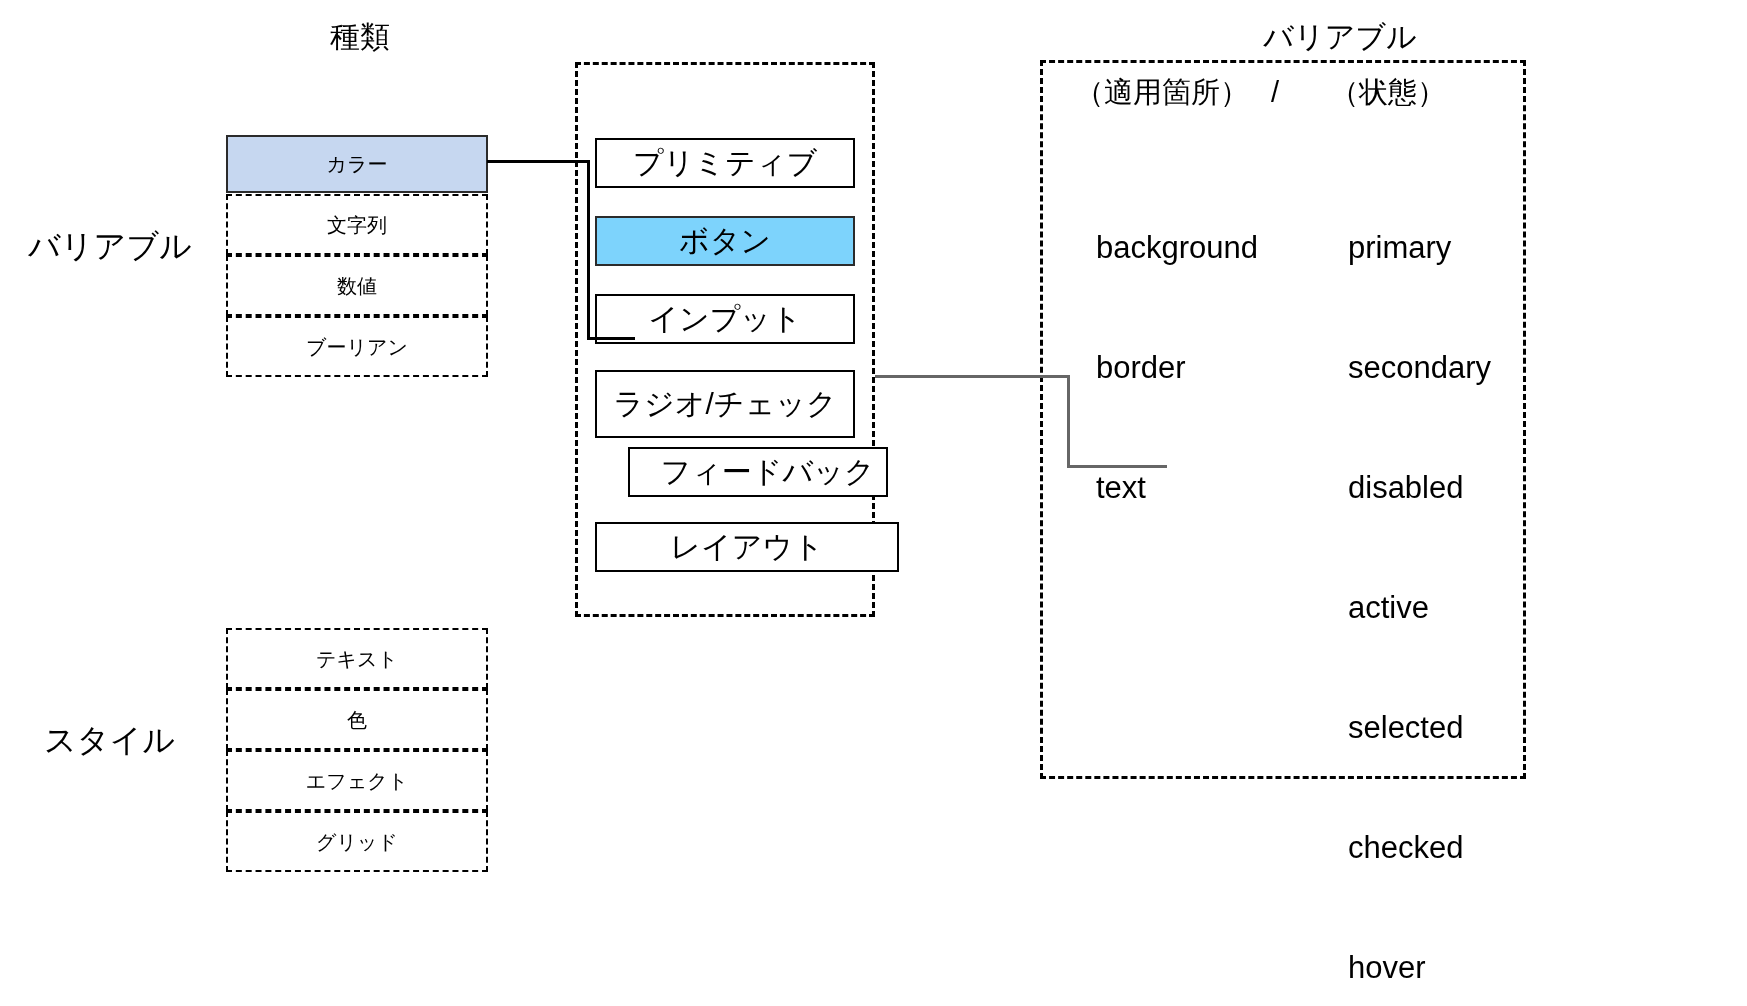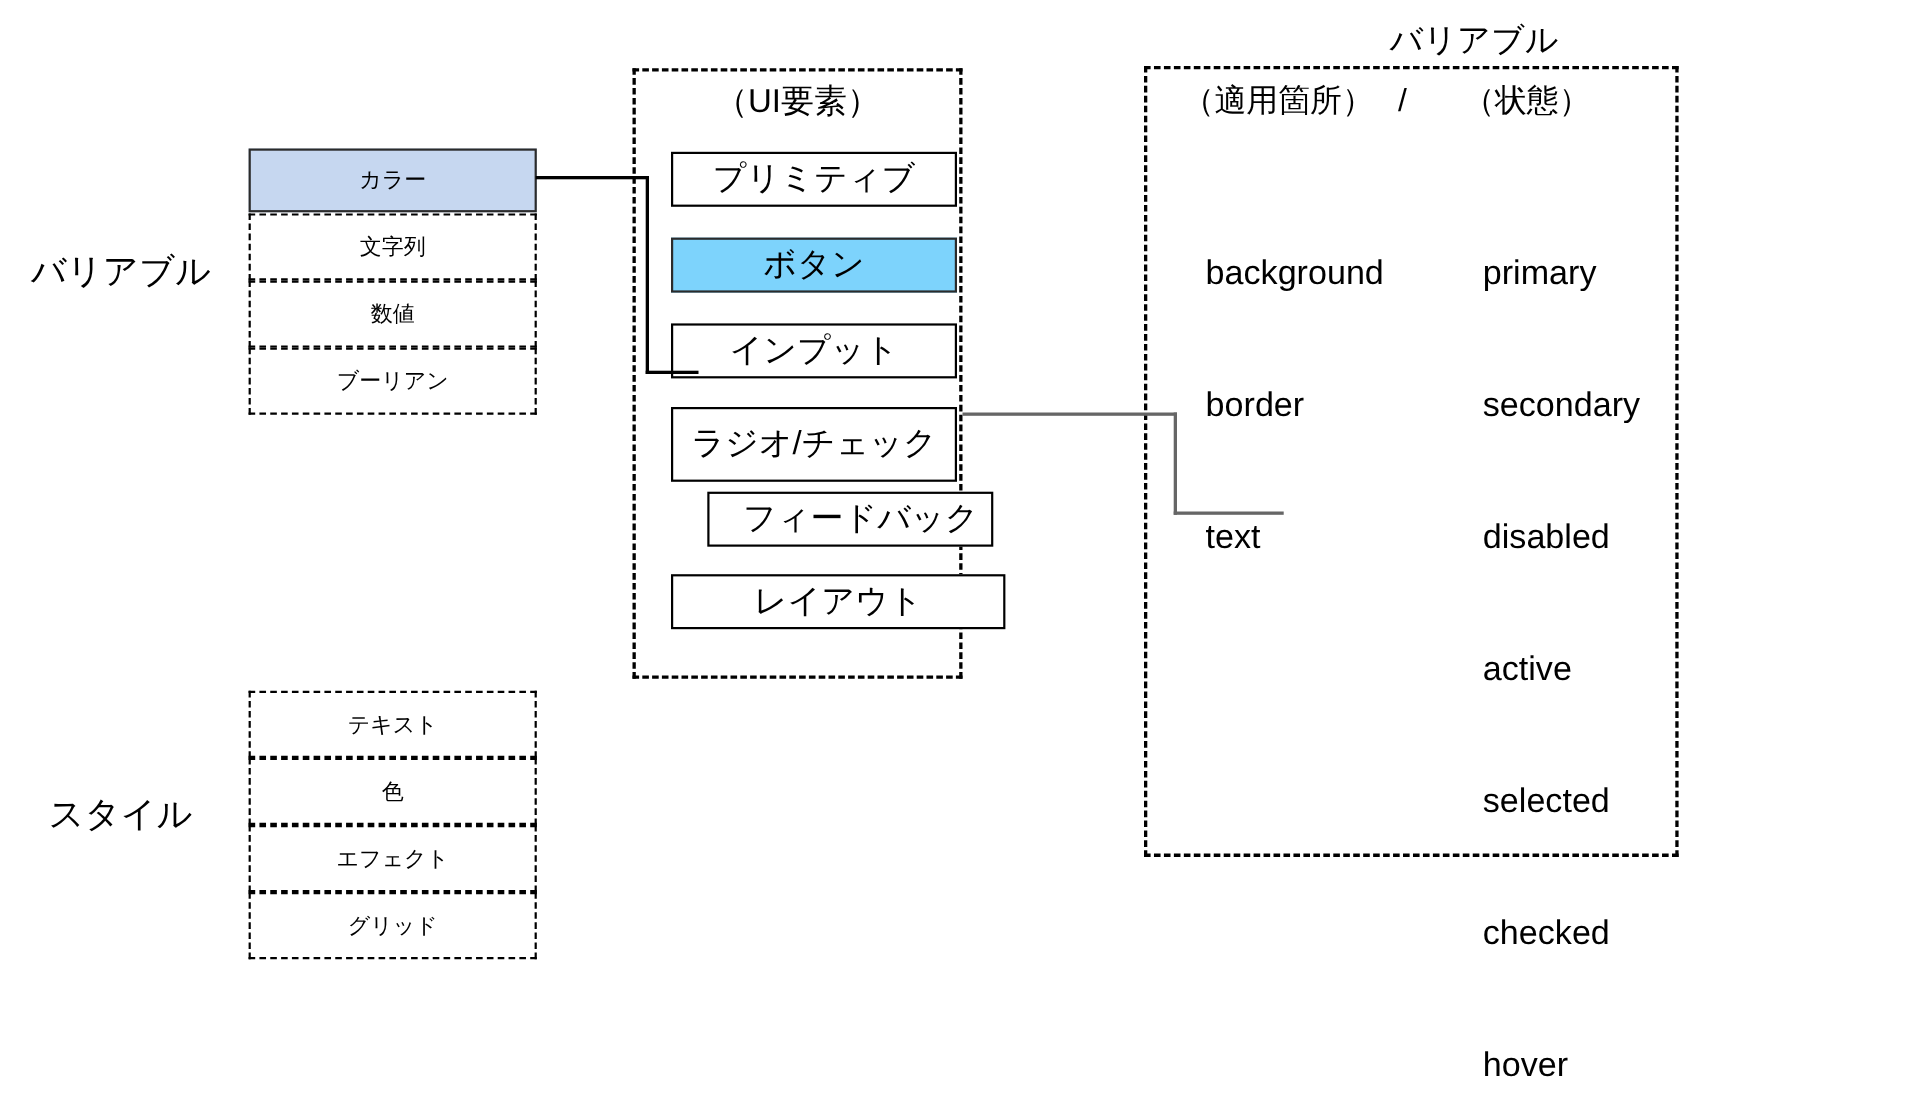--- a/index.html
+++ b/index.html
@@ -71,21 +71,20 @@
   .ui-box {
     box-sizing: border-box;
     border: 2px solid #000000;
     background: #ffffff;
     display: flex;
     align-items: center;
     justify-content: center;
     font-size: 30px;
     line-height: 1;
     white-space: nowrap;
-    margin-left: 15px;
   }
   .ui-box.sel {
     background: #7dd3fc;
     border: 2px solid #2b2b2b;
   }
 
   
   .var-head {
     font-size: 29px;
     line-height: 1;
@@ -100,20 +99,21 @@
 
   
   .conn { position: absolute; background: #666666; }
   .conn.dark { background: #000000; }
 </style>
 </head>
 <body>
 
 <div id="canvas">
 
+  <div class="abs col-header" style="left:230px; top:22px; width:260px;">種類</div>
 
 
   <div class="abs col-header" style="left:1140px; top:22px; width:400px;">バリアブル</div>
 
   <div class="abs group-label" style="left:28px; top:230px;">バリアブル</div>
 
   <div class="abs group-label" style="left:44px; top:724px;">スタイル</div>
 
   <div class="stack" style="left:226px; top:135px; width:262px; height:242px;">
     <div class="cell highlight" style="top:0px; width:262px; height:58px;">
@@ -140,21 +140,20 @@
     <div class="cell dashed" style="top:122px; width:262px; height:61px;">
       <span>エフェクト</span>
     </div>
     <div class="cell dashed" style="top:183px; width:262px; height:61px;">
       <span>グリッド</span>
     </div>
   </div>
 
   <div class="abs container-dashed" style="left:575px; top:62px; width:300px; height:555px;"></div>
 
-  <div class="abs" style="left:575px; top:78px; width:300px; text-align:center; font-size:30px; line-height:1;">（UI要素）</div>
 
   <div class="abs ui-box" style="left:595px; top:138px; width:260px; height:50px;">
     <span>プリミティブ</span>
   </div>
   <div class="abs ui-box sel" style="left:595px; top:216px; width:260px; height:50px;">
     <span>ボタン</span>
   </div>
   <div class="abs ui-box" style="left:595px; top:294px; width:260px; height:50px;">
     <span>インプット</span>
   </div>

